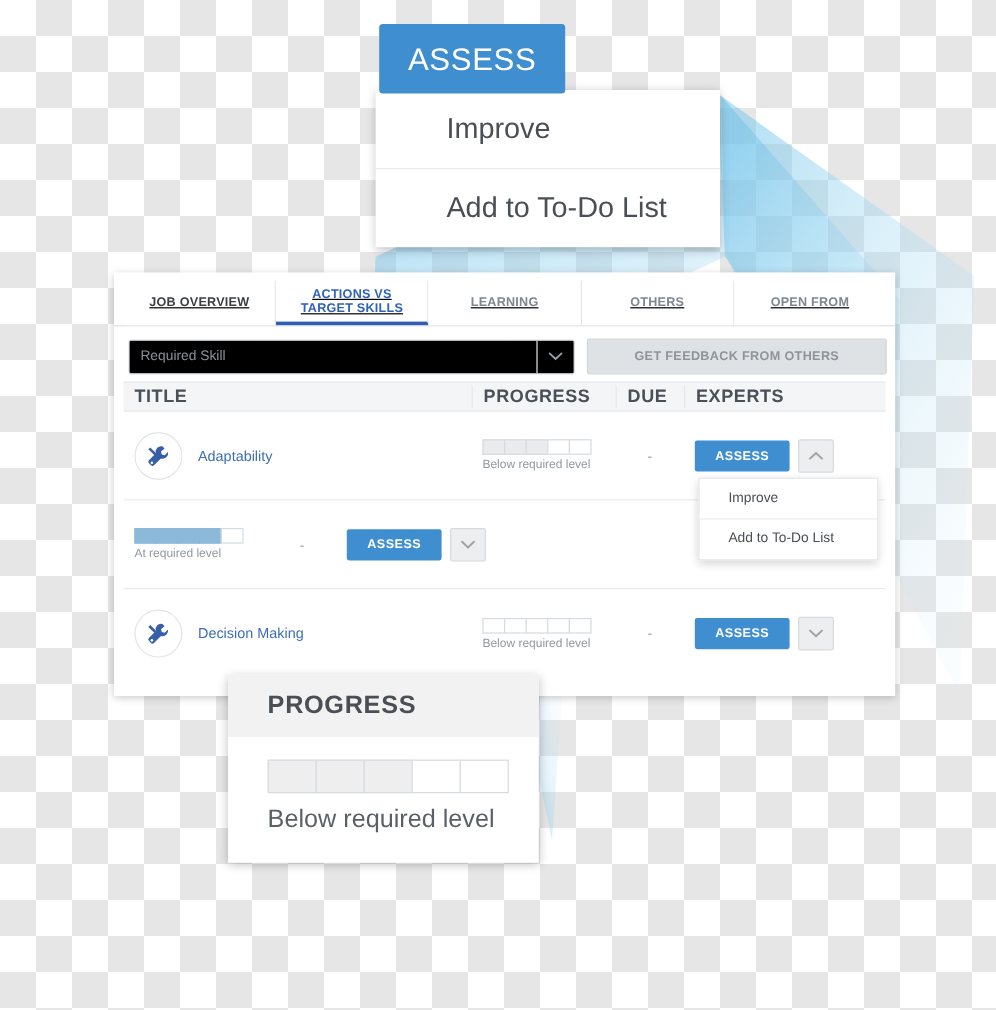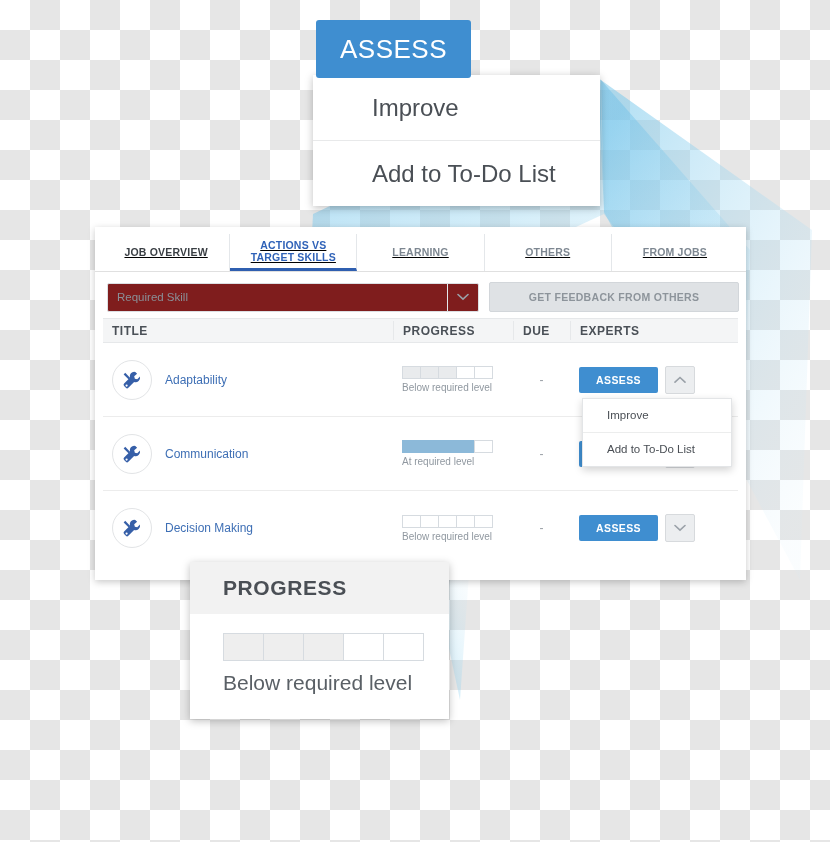--- a/index.html
+++ b/index.html
@@ -86,21 +86,21 @@
     display: flex;
     align-items: center;
     padding: 10px 12px 6px 12px;
     gap: 10px;
   }
   .select-box {
     position: relative;
     flex: 0 0 370px;
     height: 27px;
     border: 1px solid #dcdfe3;
-    background: #7f1d1d;
+    background: #000000;
     border-radius: 2px;
     display: flex;
     align-items: center;
   }
   .select-value {
     font-size: 11.5px;
     color: #8a9097;
     padding-left: 9px;
   }
   .select-caret {
@@ -134,21 +134,21 @@
     background: #f4f5f6;
     border-top: 1px solid #e6e8ea;
     border-bottom: 1px solid #e6e8ea;
     height: 25px;
     align-items: center;
     margin: 0 8px;
     width: calc(100% - 16px);
     box-sizing: border-box;
   }
   .th {
-    font-size: 12px;
+    font-size: 15px;
     font-weight: bold;
     letter-spacing: 0.5px;
     color: #4a5057;
     border-left: 1px solid #e6e8ea;
     padding-left: 9px;
     height: 19px;
     display: flex;
     align-items: center;
     box-sizing: border-box;
   }
@@ -368,21 +368,21 @@
           <span class="tab-label">TARGET SKILLS</span>
         </span>
       </div>
       <div class="tab">
         <span class="tab-label">LEARNING</span>
       </div>
       <div class="tab">
         <span class="tab-label">OTHERS</span>
       </div>
       <div class="tab">
-        <span class="tab-label">FROM JOBS</span>
+        <span class="tab-label">OPEN FROM</span>
       </div>
     </div>
 
     <div class="filter-row">
       <div class="select-box">
         <span class="select-value">Required Skill</span>
         <span class="select-caret">
           <svg width="12" height="8" viewBox="0 0 12 8" aria-hidden="true">
             <path d="M1 1.5 L6 6.2 L11 1.5" stroke="#9aa1a8" stroke-width="1.6" fill="none" stroke-linecap="round"></path>
           </svg>
@@ -440,32 +440,20 @@
               <span>Improve</span>
             </div>
             <div class="mi">
               <span>Add to To-Do List</span>
             </div>
           </div>
         </div>
       </div>
 
       <div class="tbl-row">
-        <div class="cell c-title">
-          <span class="skill-icon">
-            <svg width="22" height="22" viewBox="0 0 24 24" aria-hidden="true">
-              <g fill="#365fa8">
-                <path d="M15.6 3.2a5 5 0 0 0-5.9 6.4L3.4 15.9a1.9 1.9 0 0 0 0 2.7l1.9 1.9a1.9 1.9 0 0 0 2.7 0l6.3-6.3a5 5 0 0 0 6.4-5.9l-3 3-2.6-.7-.7-2.6 3.2-2.8z"></path>
-                <path d="M4.6 4.2 2.9 5.9l5.5 5.5 1.7-1.7z"></path>
-                <circle cx="6.1" cy="18.1" r="1.2" fill="#ffffff"></circle>
-              </g>
-            </svg>
-          </span>
-          <span class="skill-name">Communication</span>
-        </div>
         <div class="cell c-progress">
           <span class="bar">
             <span class="seg fill-blue"></span>
             <span class="seg fill-blue"></span>
             <span class="seg fill-blue"></span>
             <span class="seg fill-blue"></span>
             <span class="seg"></span>
           </span>
           <span class="bar-label">At required level</span>
         </div>

